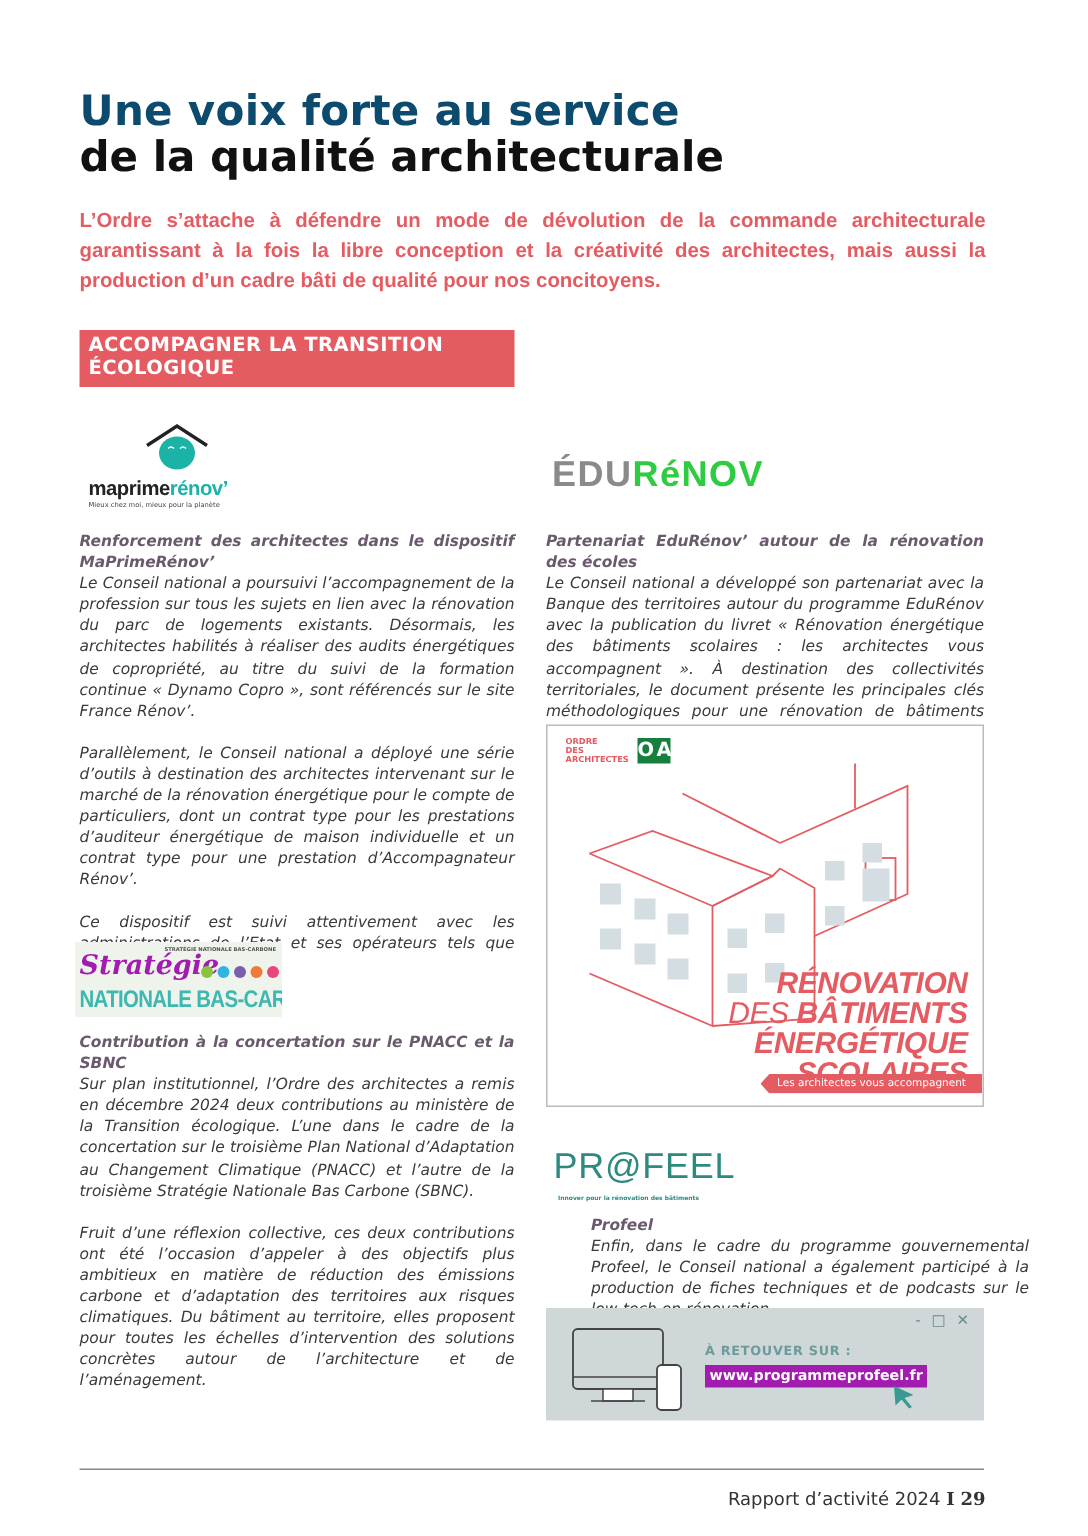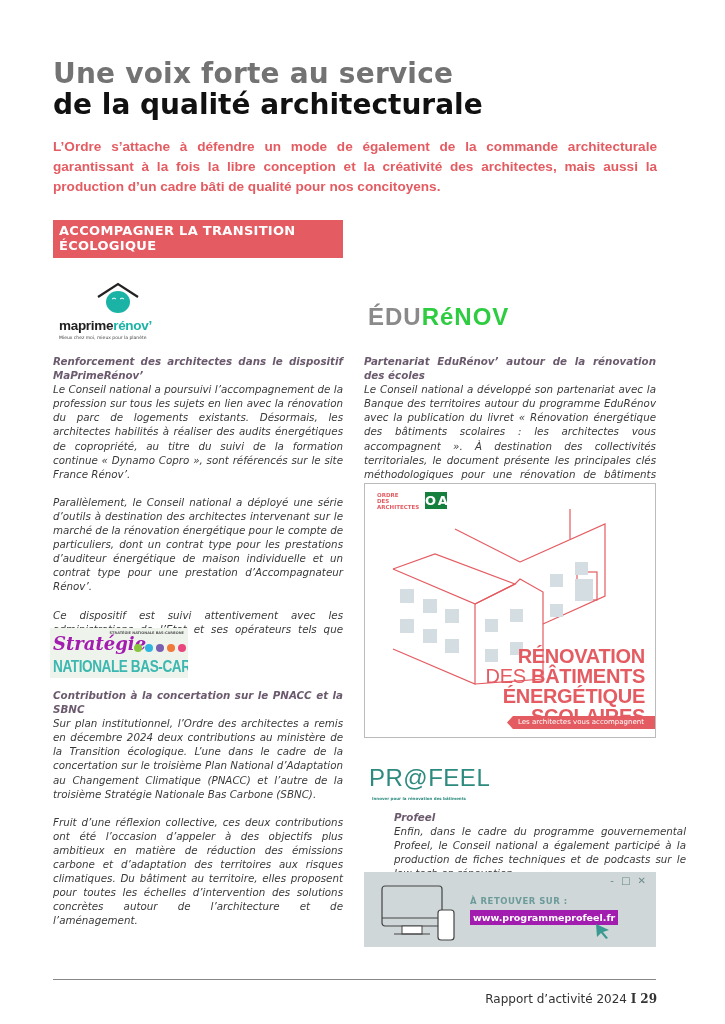--- a/index.html
+++ b/index.html
@@ -1,19 +1,19 @@
 <!DOCTYPE html>
 <html><head>
 <meta charset="utf-8">
 <style>
   html, body { margin: 0; padding: 0; background: #ffffff; }
   body { width: 725px; height: 1024px; position: relative; overflow: hidden;
          font-family: "DejaVu Sans", sans-serif; color: #3a3a3a; }
   .title1 { position: absolute; left: 53px; top: 57px; font-size: 28px; font-weight: bold;
-            color: #737373; letter-spacing: 0.2px; margin: 0; line-height: 34px; }
+            color: #0c4a6e; letter-spacing: 0.2px; margin: 0; line-height: 34px; }
   .title2 { position: absolute; left: 53px; top: 88px; font-size: 28px; font-weight: bold;
             color: #111; margin: 0; line-height: 34px; }
   .lead { position: absolute; left: 53px; top: 137px; width: 604px; font-size: 13.6px;
           font-weight: bold; color: #e45c62; line-height: 20px; text-align: justify;
           font-family: "Liberation Sans", sans-serif; margin: 0; }
   .section-banner { position: absolute; left: 53px; top: 220px; width: 290px; height: 38px;
                     background: #e45c62; color: #fff; font-weight: bold; font-size: 13px;
                     line-height: 15px; padding: 3px 0 0 6px; box-sizing: border-box; letter-spacing: 0.3px; }
   .col { position: absolute; font-size: 10.3px; line-height: 14.1px; color: #3a3a3a; text-align: justify; font-style: italic; }
   .col h3 { margin: 0; font-size: 10.3px; font-weight: bold; color: #6b5a6e; line-height: 14.1px; }
@@ -51,21 +51,21 @@
                   font-size: 24px; color: #2d8a7f; letter-spacing: 0.5px; }
   .profeel-tag { position: absolute; left: 8px; top: 38px; font-size: 4px; color: #2d8a7f; white-space: nowrap; font-weight: bold; }
 
   
   .cover { position: absolute; left: 364px; top: 483px; width: 292px; height: 255px;
            border: 1px solid #bbb; background: #fff; overflow: hidden; box-sizing: border-box; }
   .cover-oa { position: absolute; left: 12px; top: 8px; font-size: 5.5px; font-weight: bold; color: #e45c62; line-height: 6px; }
   .cover-oa-logo { position: absolute; left: 60px; top: 8px; width: 22px; height: 17px; background: #15803d; color: #fff;
                    font-size: 13px; font-weight: bold; line-height: 17px; text-align: center; letter-spacing: 2px; }
   .cover-title { position: absolute; right: 10px; top: 162px; text-align: right; font-family: "Liberation Sans", sans-serif;
-                 font-weight: bold; color: #e45c62; font-size: 20px; line-height: 20px; letter-spacing: -0.3px; }
+                 font-weight: bold; color: #e45c62; font-size: 20px; line-height: 20px; letter-spacing: -0.3px; font-style: italic; }
   .cover-title .light { font-weight: normal; }
   .cover-ribbon { position: absolute; right: 0; bottom: 8px; width: 148px; height: 13px; background: #e45c62; color: #fff;
                   font-size: 7px; line-height: 13px; text-align: center; clip-path: polygon(4% 0, 100% 0, 100% 100%, 4% 100%, 0 50%); }
   .cover-svg { position: absolute; left: 0; top: 0; }
 
   
   .web-box { position: absolute; left: 364px; top: 872px; width: 292px; height: 75px; background: #cfd7d8; }
   .web-controls { position: absolute; right: 8px; top: 3px; font-size: 10px; color: #6d8a8b; letter-spacing: 2px; }
   .web-label { position: absolute; left: 106px; top: 24px; font-size: 8.5px; font-weight: bold; color: #6d9a9a; letter-spacing: 0.5px; }
   .web-url { position: absolute; left: 106px; top: 38px; background: #a21caf; color: #fff; font-size: 9.5px; font-weight: bold;
@@ -75,21 +75,21 @@
 
   .footer-line { position: absolute; left: 53px; top: 979px; width: 603px; height: 1px; background: #888; }
   .footer-text { position: absolute; right: 68px; top: 992px; font-size: 12px; color: #333; }
   .footer-text b { font-family: "DejaVu Serif", serif; }
 </style>
 </head>
 <body>
 
 <h1 class="title1">Une voix forte au service</h1>
 <h2 class="title2">de la qualité architecturale</h2>
-<p class="lead">L’Ordre s’attache à défendre un mode de également de la commande architecturale garantissant à la fois la libre conception et la créativité des architectes, mais aussi la production d’un cadre bâti de qualité pour nos concitoyens.</p>
+<p class="lead">L’Ordre s’attache à défendre un mode de dévolution de la commande architecturale garantissant à la fois la libre conception et la créativité des architectes, mais aussi la production d’un cadre bâti de qualité pour nos concitoyens.</p>
 
 <div class="section-banner">ACCOMPAGNER LA TRANSITION ÉCOLOGIQUE</div>
 
 <div class="logo-mpr">
   <svg width="60" height="40" style="position:absolute;left:35px;top:0">
     <polyline points="10,17 30,4 50,17" fill="none" stroke="#222" stroke-width="2.2"></polyline>
     <ellipse cx="30" cy="22" rx="12" ry="11" fill="#1bb3a6"></ellipse>
     <path d="M24,19 q2,-2 4,0 M32,19 q2,-2 4,0" stroke="#fff" stroke-width="1" fill="none"></path>
   </svg>
   <div class="mpr-text">

